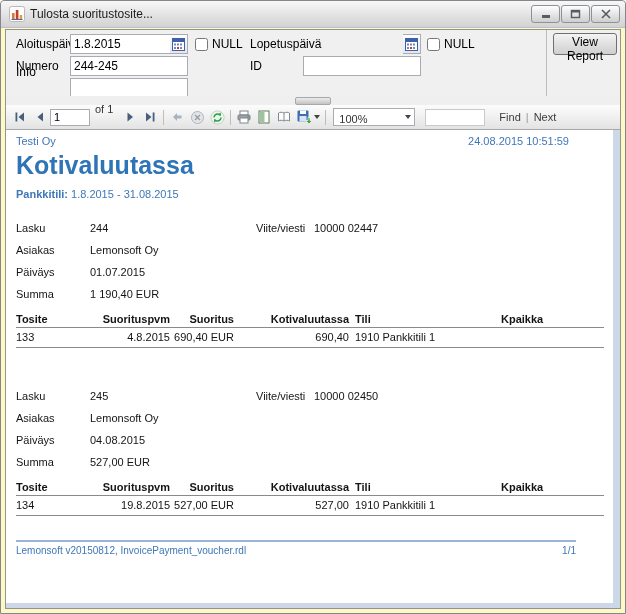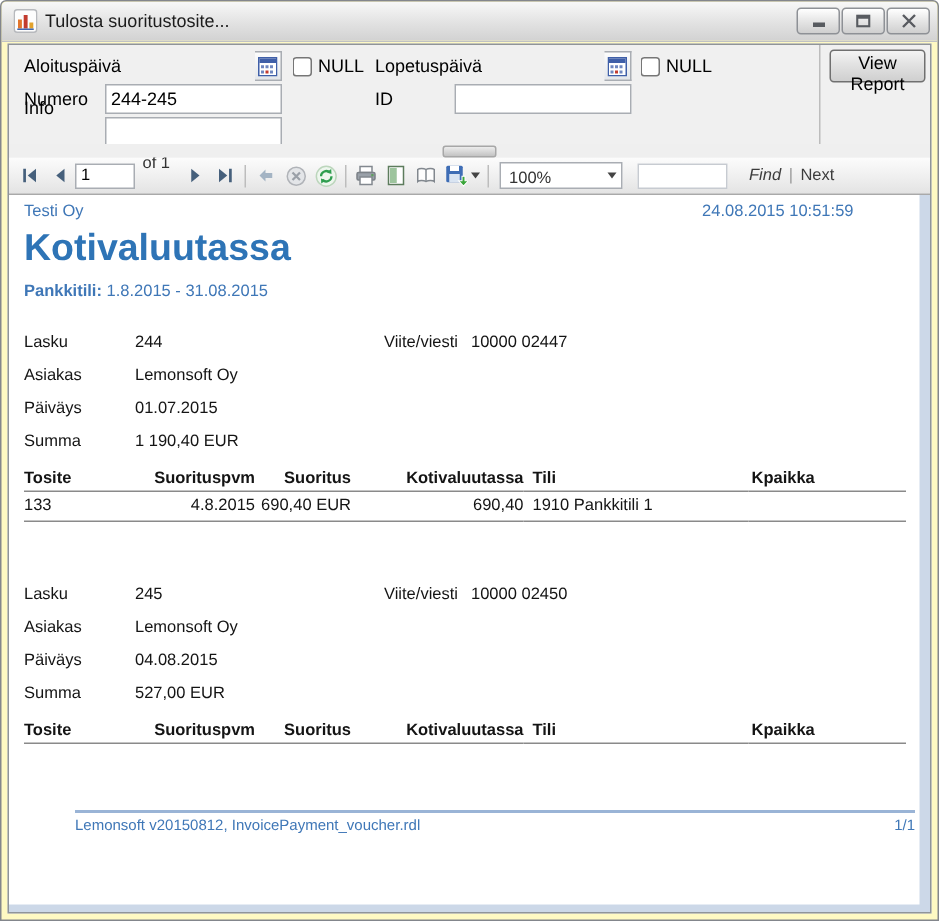--- a/index.html
+++ b/index.html
@@ -63,21 +63,21 @@
   .ilabel{position:absolute;left:0;}
   .ivalue{position:absolute;left:74px;}
   .vlabel{position:absolute;left:240px;}
   .vvalue{position:absolute;left:298px;}
   table.rtable{width:588px;border-collapse:collapse;table-layout:fixed;margin-top:0;}
   .rtable th{font-weight:bold;font-size:11px;padding:3px 0 2px;border-bottom:1px solid #8a8a8a;}
   .rtable td{font-size:11px;padding:3px 0 4px;border-bottom:1px solid #8a8a8a;}
   .al{text-align:left;} .ar{text-align:right;}
   .rtable .c5{padding-left:6px;} .rtable .c6{padding-left:2px;}
   .footer{position:absolute;left:10px;top:410px;width:560px;border-top:2px solid #9ab4d6;padding-top:3px;
-    display:flex;justify-content:space-between;color:#3f77b7;font-size:10px;margin-left:34px;}
+    display:flex;justify-content:space-between;color:#3f77b7;font-size:10px;}
 </style>
 </head>
 <body>
 
 <div class="window">
 
   <div class="titlebar">
     <svg class="title-icon" viewBox="0 0 16 16">
       <rect x="0.5" y="0.5" width="15" height="15" rx="2" fill="#fdfdfd" stroke="#b7b9bd"></rect>
       <rect x="3" y="7" width="2.6" height="6" fill="#e2762d"></rect>
@@ -103,20 +103,21 @@
             <path d="M1 1 L9 9 M9 1 L1 9" stroke="#585b60" stroke-width="1.6"></path>
           </svg>
       </button>
     </span>
   </div>
 
   <div class="client">
 
     <div class="form-panel">
       <span class="lbl" style="left:10px;top:4px;">Aloituspäivä</span>
+      <input class="tb" style="left: 64px; top: 4px; width: 101px;" value="1.8.2015">
       <button class="calbtn" style="left:164px;top:4px;">
         <svg width="13" height="13" viewBox="0 0 13 13">
           <rect x="0.5" y="0.5" width="12" height="12" fill="#fff" stroke="#3f5fa8"></rect>
           <rect x="1" y="1" width="11" height="3" fill="#3f5fa8"></rect>
           <g fill="#6f87c0">
               <rect x="2" y="5.5" width="2" height="2"></rect>
               <rect x="5" y="5.5" width="2" height="2"></rect>
               <rect x="8" y="5.5" width="2" height="2"></rect>
               <rect x="2" y="9" width="2" height="2"></rect>
               <rect x="8" y="9" width="2" height="2"></rect>
@@ -238,21 +239,21 @@
         <span class="caret-down" style="margin-left:2px;"></span>
       </button>
       <span class="tsep"></span>
       <div class="zoom-combo">
         <span>100%</span>
         <span class="combo-caret">
             <span class="caret-down"></span>
           </span>
       </div>
       <input class="find-input" value="" style="">
-      <span class="linklbl" style="margin-left:14px;font-style:italic;">Find</span>
+      <span class="linklbl" style="margin-left:14px;">Find</span>
       <span class="linksep">|</span>
       <span class="linklbl">Next</span>
     </div>
 
     <div class="report-area">
       <div class="page">
 
         <div class="meta-row">
           <span>Testi Oy</span>
           <span>24.08.2015 10:51:59</span>
@@ -347,20 +348,28 @@
             </colgroup>
           <tbody>
               <tr>
             <th class="al">Tosite</th>
             <th class="ar">Suorituspvm</th>
             <th class="ar">Suoritus</th>
             <th class="ar">Kotivaluutassa</th>
             <th class="al c5">Tili</th>
             <th class="al c6">Kpaikka</th>
           </tr>
+          <tr>
+            <td class="al">134</td>
+            <td class="ar">19.8.2015</td>
+            <td class="ar">527,00 EUR</td>
+            <td class="ar">527,00</td>
+            <td class="al c5">1910 Pankkitili 1</td>
+            <td class="al c6"></td>
+          </tr>
         </tbody>
           </table>
 
         <div class="footer">
           <span>Lemonsoft v20150812, InvoicePayment_voucher.rdl</span>
           <span>1/1</span>
         </div>
 
       </div>
     </div>

